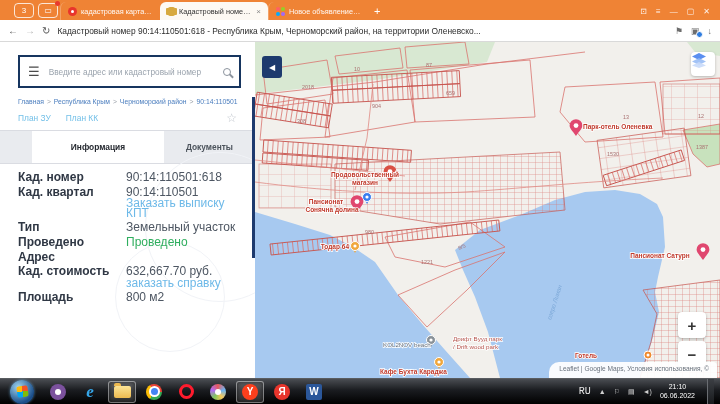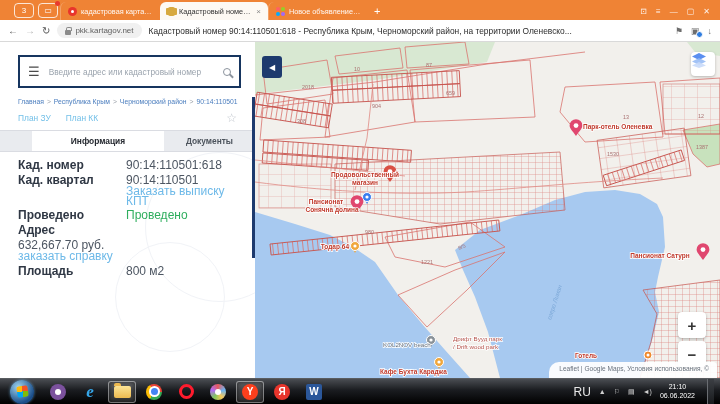--- a/index.html
+++ b/index.html
@@ -51,21 +51,21 @@
   .burger{color:#4a4a4a;font-size:13px;line-height:1;}
   .searchbox input{flex:1;border:none;outline:none;font-size:8.3px;color:#444;min-width:0;background:transparent;}
   .searchbox input::placeholder{color:#9aa3ad;}
   .mag{width:8px;height:8px;border:1.5px solid #8c949e;border-radius:50%;position:relative;flex:0 0 auto;}
   .mag::after{content:"";position:absolute;width:5px;height:1.5px;background:#8c949e;transform:rotate(45deg);right:-4px;bottom:-2px;}
   .breadcrumb{margin:10px 18px 0;font-size:6.8px;color:#4a7dbe;white-space:nowrap;}
   .breadcrumb .sep{color:#9aa0a8;margin:0 3px;}
   .side-title{margin:9px 18px 0;font-size:9.6px;font-weight:bold;color:#39465a;line-height:1.28;}
   .plan-row{margin:7px 18px 0;display:flex;align-items:center;gap:15px;font-size:8.4px;color:#74c0e8;}
   .star{margin-left:auto;color:#c3c8cf;font-size:12px;line-height:1;}
-  .side-tabs{margin-top:6px;display:flex;background:#e9ebef;border-top:1px solid #dadce2;border-bottom:1px solid #dadce2;height:22px;padding-left:32px;}
+  .side-tabs{margin-top:6px;display:flex;background:#e9ebef;border-top:1px solid #dadce2;border-bottom:1px solid #dadce2;height:34px;padding-left:32px;}
   .side-tab{display:flex;align-items:center;justify-content:center;font-size:8.4px;}
   .side-tab.active{flex:1.45;background:#fff;font-weight:bold;color:#23272e;}
   .side-tab.passive{flex:1;color:#4c535c;font-weight:600;}
   .rows{margin:9px 18px 0;position:relative;}
   .row{display:flex;font-size:12px;line-height:9.6px;margin-bottom:5px;}
   .lbl{width:108px;flex:0 0 auto;font-weight:bold;color:#2f3744;}
   .val{flex:1;color:#4d5662;}
   .val a{display:block;color:#6db9e8;text-decoration:none;margin-top:2px;}
   .val.green{color:#2fae5e;}
   .side-scroll{position:absolute;left:252px;top:55px;width:3px;height:161px;background:#1d3a6e;z-index:5;}
@@ -101,21 +101,21 @@
   .folder::before{content:"";position:absolute;top:-3px;left:0;width:7px;height:3px;background:#edb94f;border-radius:2px 2px 0 0;}
   .chrome{background:conic-gradient(from -30deg,#ea4335 0 120deg,#34a853 0 240deg,#fbbc05 0);position:relative;}
   .chrome::after{content:"";width:7px;height:7px;border-radius:50%;background:#4285f4;border:2px solid #fff;}
   .opera{border:3px solid #ff1b2d;background:transparent;width:15px;height:15px;}
   .swirl{background:conic-gradient(#e85a5a,#6cb6f5,#f5c85a,#7ec75e,#b06cf5,#e85a5a);position:relative;}
   .swirl::after{content:"";width:6px;height:6px;border-radius:50%;background:#fff;}
   .ybr{background:#fc3f1d;color:#fff;font-size:10px;font-weight:bold;}
   .ya{background:#e8352c;color:#fff;font-size:10px;font-weight:bold;}
   .word{width:16px;height:16px;border-radius:2px;background:#2b579a;color:#fff;font-size:10px;font-weight:bold;display:flex;align-items:center;justify-content:center;}
   .tray{margin-left:auto;display:flex;align-items:center;gap:8px;color:#e8e8e8;padding-right:6px;}
-  .tray .txt{font-size:12px;}
+  .tray .txt{font-size:10px;font-family:Liberation Mono, monospace;}
   .tray .sm{font-size:7px;color:#cfcfcf;}
   .clock{text-align:center;font-size:7px;line-height:8.5px;color:#fff;padding-right:4px;}
   .show-desktop{width:7px;height:26px;border-left:1px solid #6a6d72;background:linear-gradient(#3c3f44,#17191c);}
 
   
   text{font-family:"Liberation Sans",sans-serif;}
   .poi{fill:#c0392b;font-size:6.5px;font-weight:bold;paint-order:stroke;stroke:#ffffff;stroke-width:1.6px;}
   .poi2{fill:#b5534b;font-size:6.2px;paint-order:stroke;stroke:#ffffff;stroke-width:1.4px;}
   .poi-gray{fill:#5f6b7a;font-size:6.2px;paint-order:stroke;stroke:#ffffff;stroke-width:1.4px;}
   .pnum{fill:#a97070;font-size:5.4px;}
@@ -156,24 +156,20 @@
       <span>—</span>
       <span>▢</span>
       <span>✕</span>
     </div>
   </div>
 
   <div class="toolbar">
     <span class="nav-ico">←</span>
     <span class="nav-ico dim">→</span>
     <span class="nav-ico">↻</span>
-    <span class="url-pill">
-      <span class="lock"></span>
-      <span>pkk.kartagov.net</span>
-    </span>
     <span class="page-title">Кадастровый номер 90:14:110501:618 - Республика Крым, Черноморский район, на территории Оленевско...</span>
     <div class="tool-icos">
       <span>⚑</span>
       <span class="badge-ico">▣</span>
       <span>↓</span>
     </div>
   </div>
 
   <div class="content">
     <aside class="sidebar">
@@ -205,27 +201,32 @@
       <div class="rows">
         <div class="row">
           <span class="lbl">Кад. номер</span>
           <span class="val">90:14:110501:618</span>
         </div>
         <div class="row">
           <span class="lbl">Кад. квартал</span>
           <span class="val"><span>90:14:110501</span><a>Заказать выписку КПТ</a></span>
         </div>
         <div class="row">
+          <span class="lbl">Тип</span>
+          <span class="val">Земельный участок</span>
+        </div>
+        <div class="row">
           <span class="lbl">Проведено</span>
           <span class="val green">Проведено</span>
         </div>
         <div class="row">
           <span class="lbl">Адрес</span>
         </div>
         <div class="row">
+          <span class="lbl">Кад. стоимость</span>
           <span class="val"><span>632,667.70 руб.</span><a>заказать справку</a></span>
         </div>
         <div class="row">
           <span class="lbl">Площадь</span>
           <span class="val">800 м2</span>
         </div>
       </div>
     </aside>
 
     <div class="side-scroll"></div>

